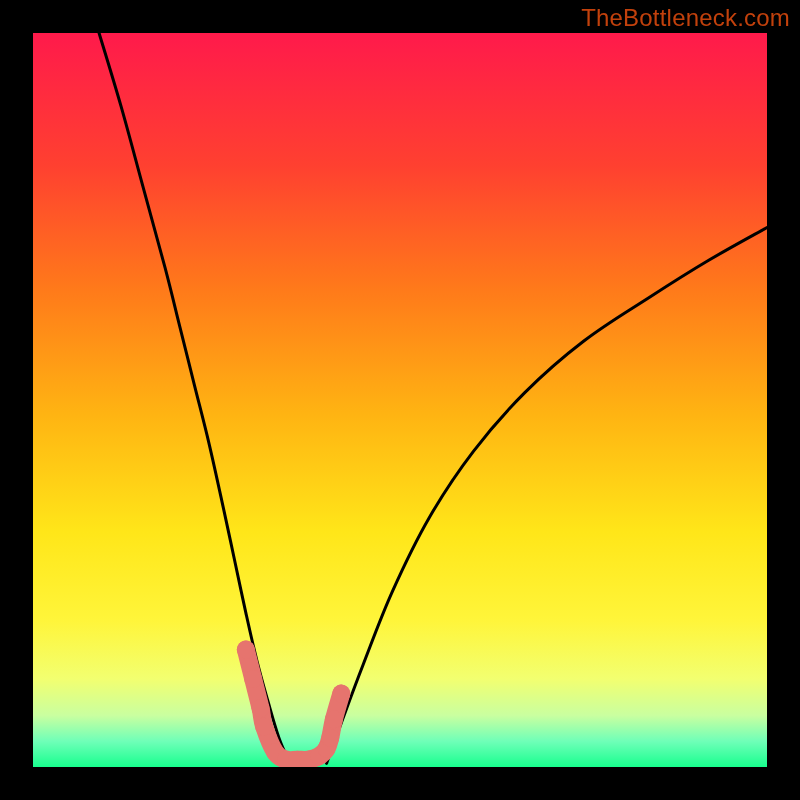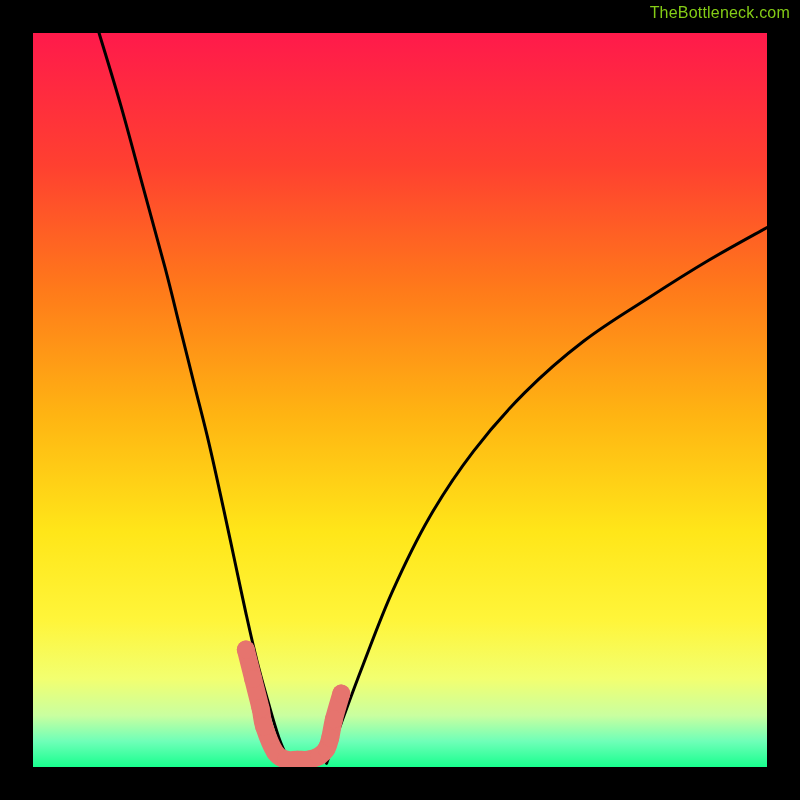--- a/index.html
+++ b/index.html
@@ -25,22 +25,22 @@
     overflow: hidden;
   }
   .gradient-bg {
     position: absolute;
     inset: 0;
   }
   .watermark {
     position: absolute;
     top: 4px;
     right: 10px;
-    color: #84cc16;
-    font-size: 16px;
+    color: #c2410c;
+    font-size: 24px;
     font-weight: 500;
     letter-spacing: 0.2px;
   }
   svg.curves {
     position: absolute;
     inset: 0;
   }
 </style>
 </head>
 <body>

